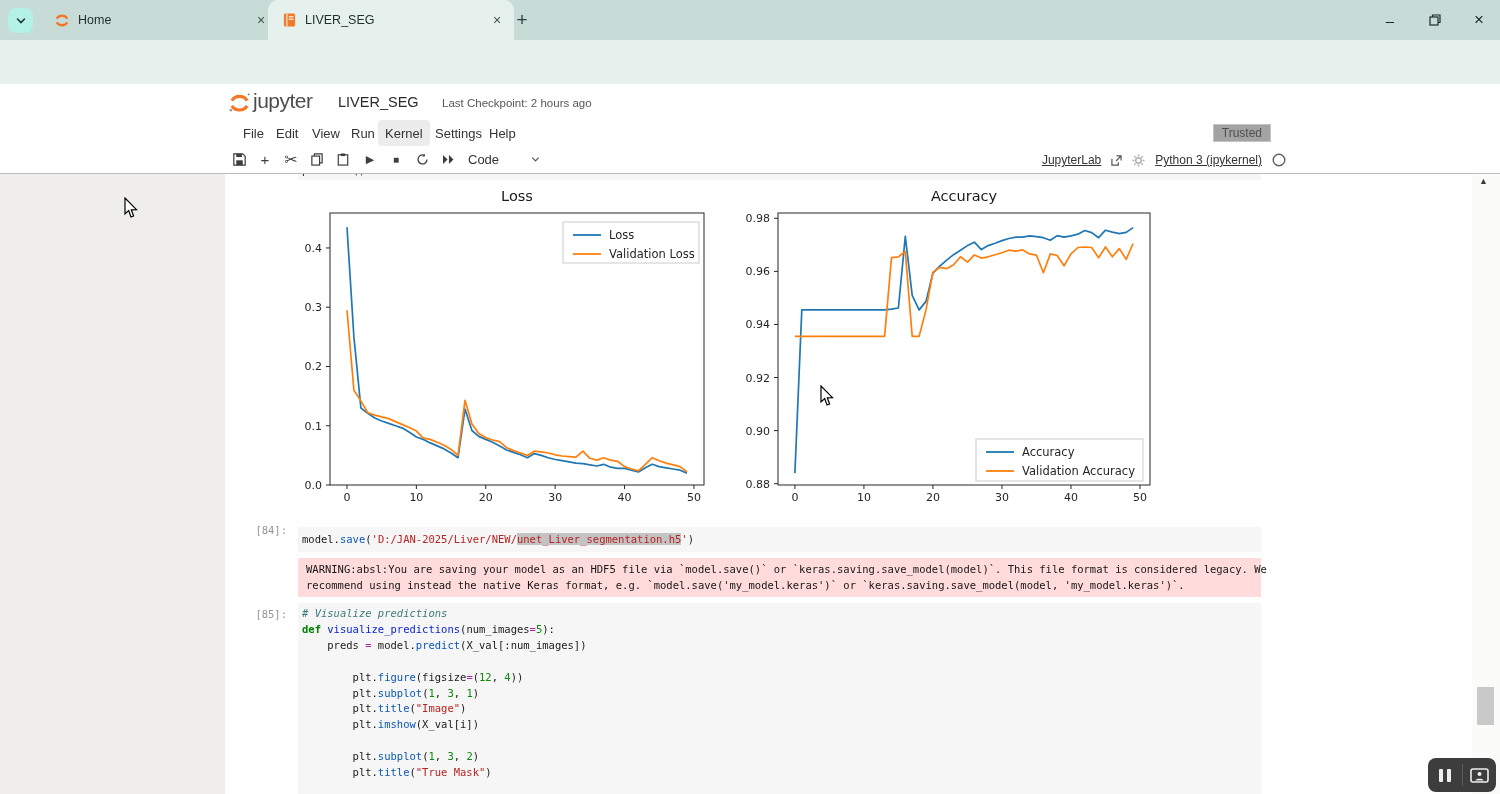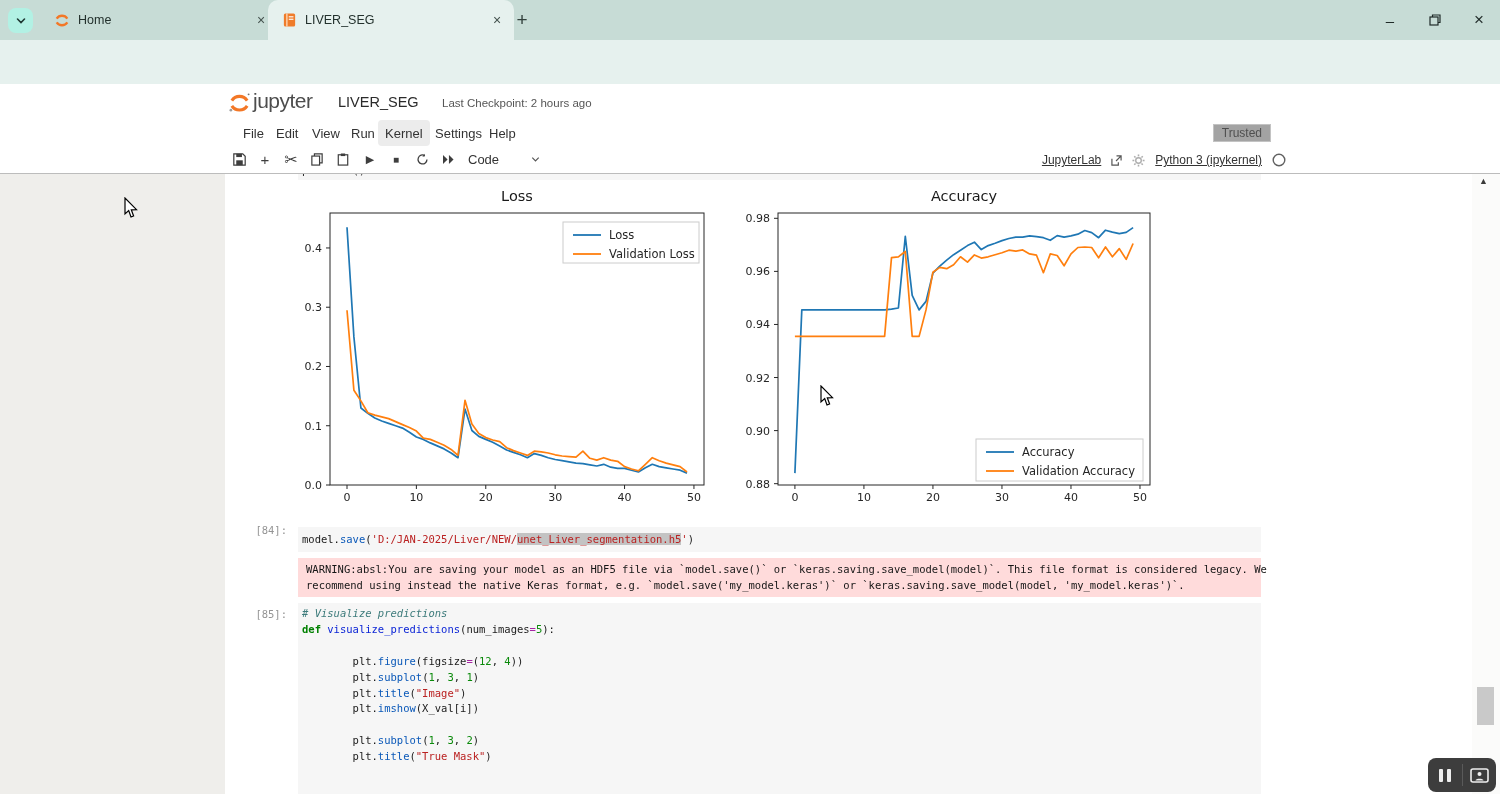--- a/index.html
+++ b/index.html
@@ -369,20 +369,21 @@
 
     <div class="warnout" id="warn-out">
         <div class="code-line">WARNING:absl:You are saving your model as an HDF5 file via `model.save()` or `keras.saving.save_model(model)`. This file format is considered legacy. We</div>
         <div class="code-line">recommend using instead the native Keras format, e.g. `model.save('my_model.keras')` or `keras.saving.save_model(model, 'my_model.keras')`.</div>
       </div>
 
     <div class="prompt" style="top:434px;">[85]:</div>
     <div class="codecell" style="top:429px;height:191px;padding:3px 4px;overflow:hidden;" id="cell-85">
         <div class="code-line"><span class="tk-com"># Visualize predictions</span></div>
         <div class="code-line"><span class="tk-kw">def</span><span class="tk-p"> </span><span class="tk-def">visualize_predictions</span><span class="tk-p">(num_images</span><span class="tk-op">=</span><span class="tk-num">5</span><span class="tk-p">):</span></div>
+        <div class="code-line"><span class="tk-p">    preds </span><span class="tk-op">=</span><span class="tk-p"> model.</span><span class="tk-fn">predict</span><span class="tk-p">(X_val[:num_images])</span></div>
         <div class="code-line">&nbsp;</div>
         <div class="code-line"><span class="tk-p">        plt.</span><span class="tk-fn">figure</span><span class="tk-p">(figsize</span><span class="tk-op">=</span><span class="tk-p">(</span><span class="tk-num">12</span><span class="tk-p">, </span><span class="tk-num">4</span><span class="tk-p">))</span></div>
         <div class="code-line"><span class="tk-p">        plt.</span><span class="tk-fn">subplot</span><span class="tk-p">(</span><span class="tk-num">1</span><span class="tk-p">, </span><span class="tk-num">3</span><span class="tk-p">, </span><span class="tk-num">1</span><span class="tk-p">)</span></div>
         <div class="code-line"><span class="tk-p">        plt.</span><span class="tk-fn">title</span><span class="tk-p">(</span><span class="tk-str">"Image"</span><span class="tk-p">)</span></div>
         <div class="code-line"><span class="tk-p">        plt.</span><span class="tk-fn">imshow</span><span class="tk-p">(X_val[i])</span></div>
         <div class="code-line">&nbsp;</div>
         <div class="code-line"><span class="tk-p">        plt.</span><span class="tk-fn">subplot</span><span class="tk-p">(</span><span class="tk-num">1</span><span class="tk-p">, </span><span class="tk-num">3</span><span class="tk-p">, </span><span class="tk-num">2</span><span class="tk-p">)</span></div>
         <div class="code-line"><span class="tk-p">        plt.</span><span class="tk-fn">title</span><span class="tk-p">(</span><span class="tk-str">"True Mask"</span><span class="tk-p">)</span></div>
       </div>
 

